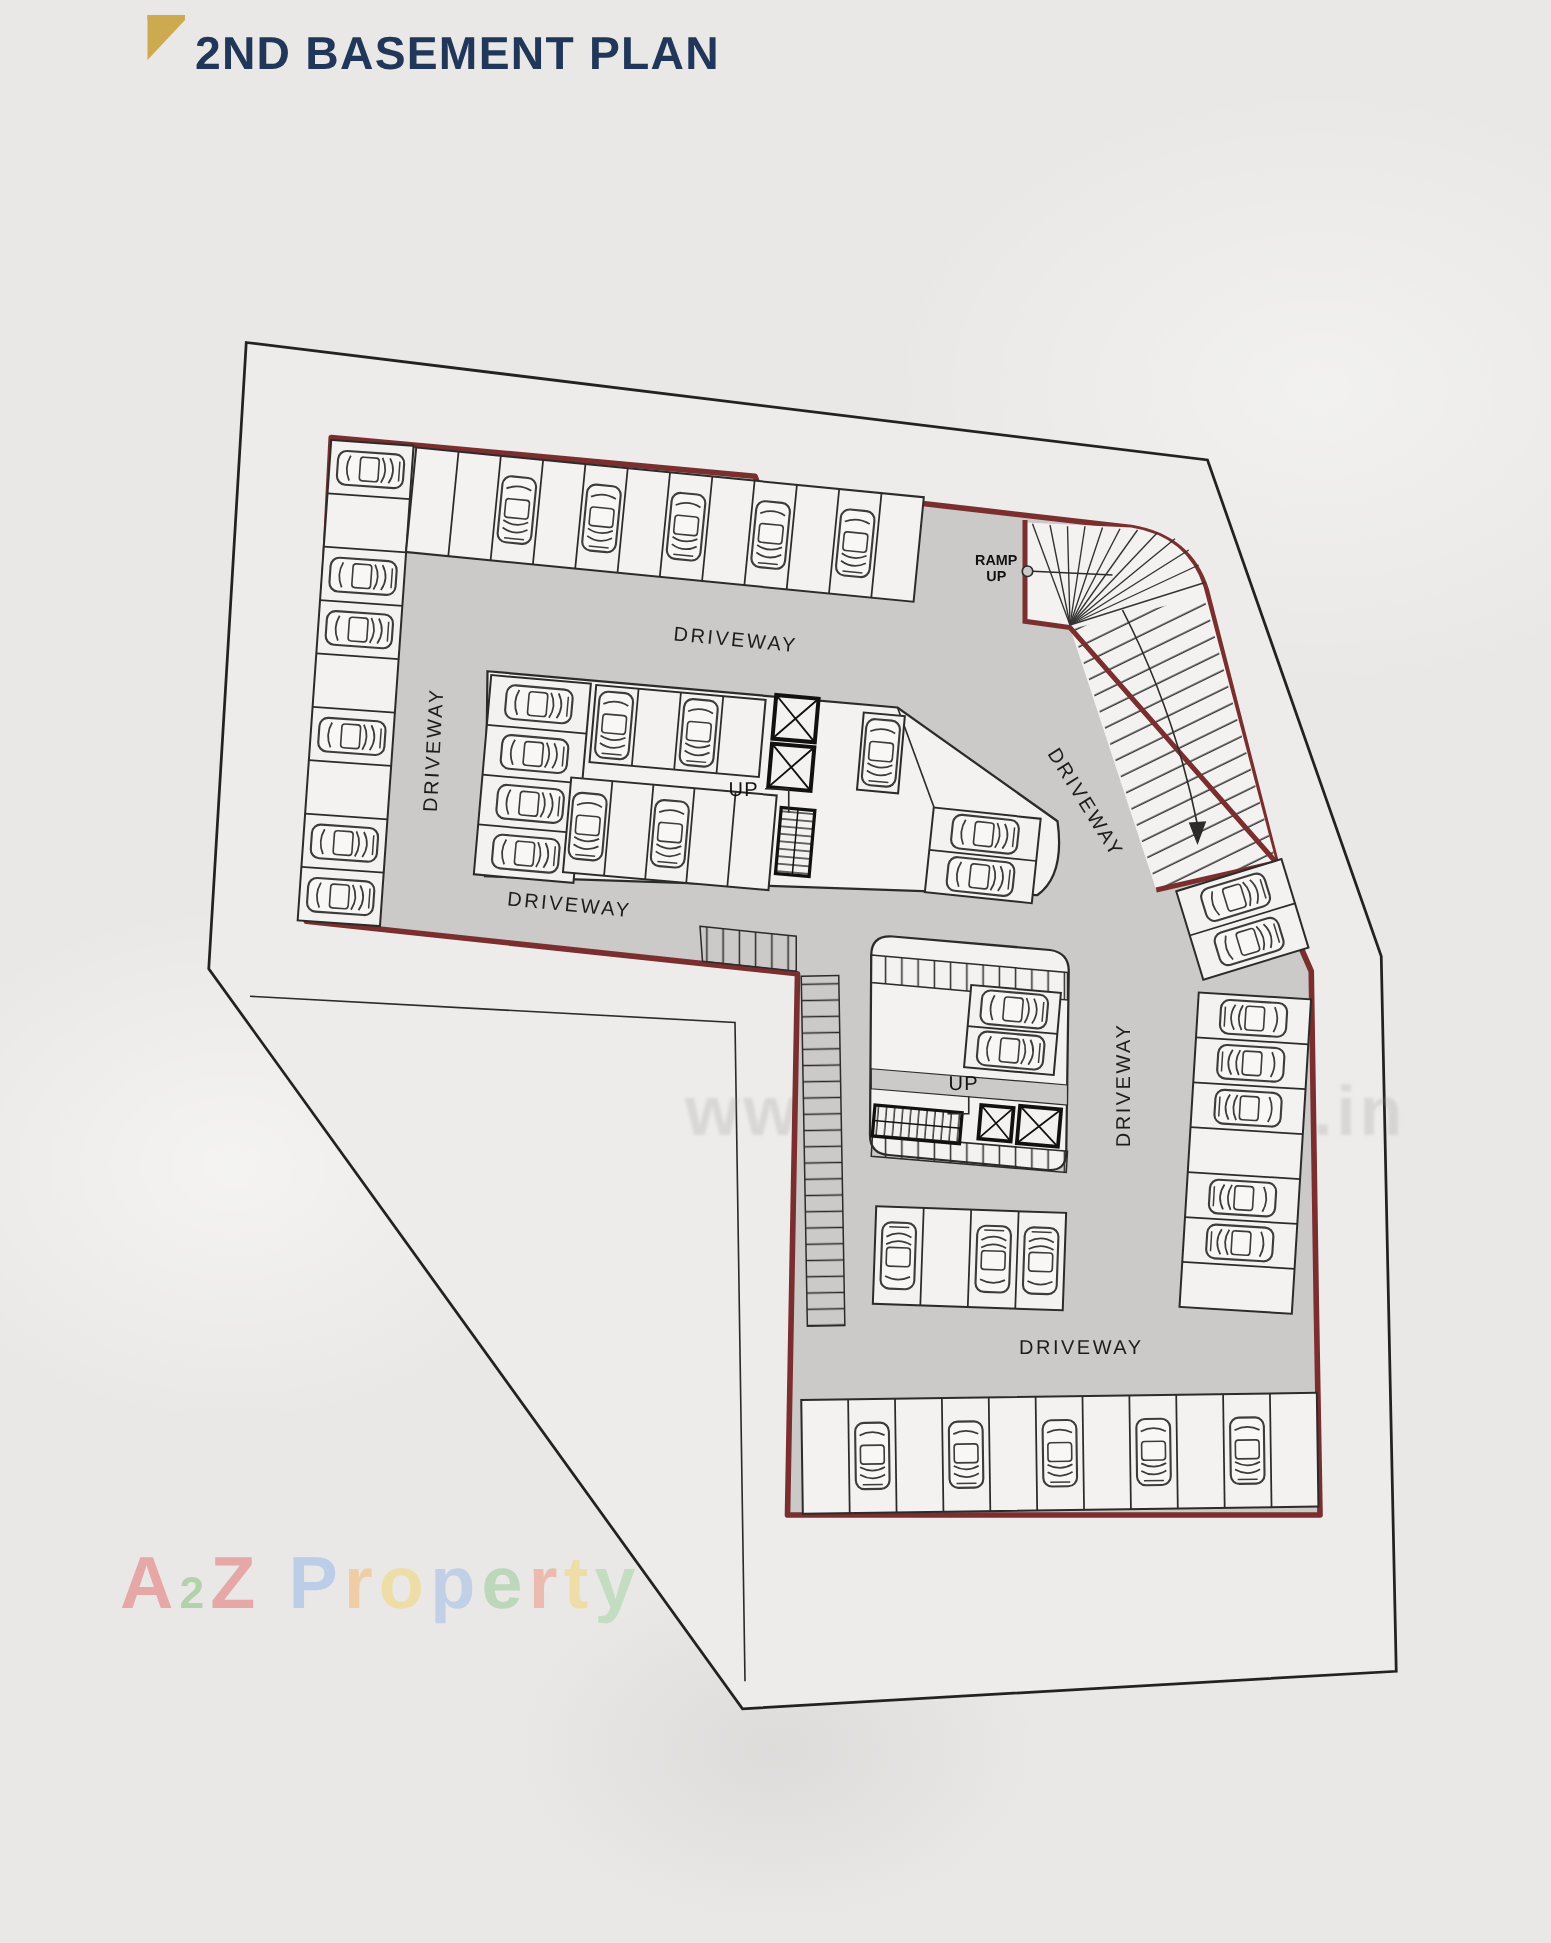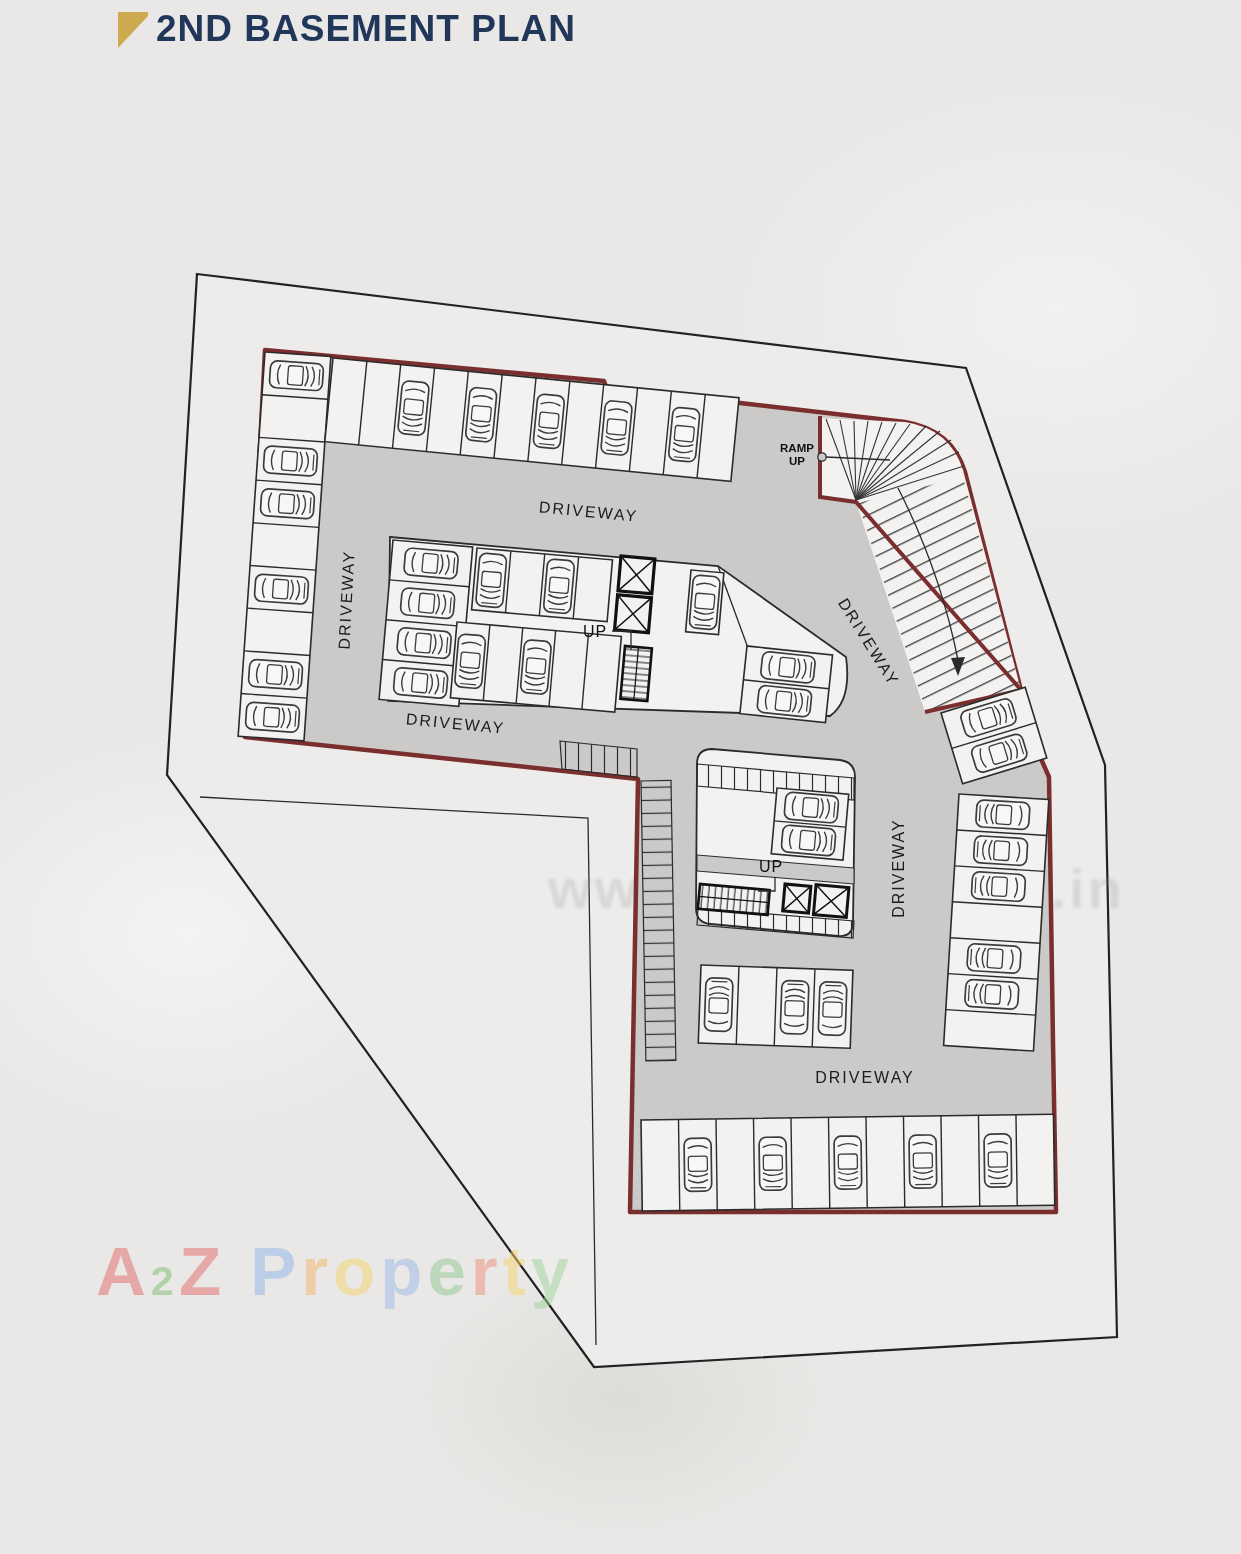--- a/index.html
+++ b/index.html
@@ -8,31 +8,31 @@
     background:#e9e8e6;
     background-image:
       radial-gradient(ellipse 400px 300px at 15% 60%, rgba(255,255,255,.5), rgba(255,255,255,0) 70%),
       radial-gradient(ellipse 500px 350px at 85% 20%, rgba(255,255,255,.4), rgba(255,255,255,0) 70%),
       radial-gradient(ellipse 300px 200px at 50% 90%, rgba(210,208,205,.5), rgba(210,208,205,0) 70%);
     font-family:"Liberation Sans", sans-serif;
   }
   .header{position:absolute;left:118px;top:8px;display:flex;align-items:flex-start;}
   .gold-tri{width:0;height:0;border-left:30px solid #cda94f;border-bottom:32px solid transparent;
     border-top:4px solid #cda94f;margin-right:8px;margin-top:4px;}
-  .page-title{color:#21375a;font-size:37px;font-weight:700;letter-spacing:1px;}
+  .page-title{color:#21375a;font-size:37px;font-weight:700;letter-spacing:1px;margin-top:14px;}
   svg text{font-family:"Liberation Sans", sans-serif;}
   .driveway-label{font-size:16px;letter-spacing:2px;fill:#1c1c1c;}
   .small-label{font-size:11.5px;font-weight:700;fill:#111;}
   .up-label{font-size:16px;fill:#111;letter-spacing:1px;}
   .stall-area{fill:#f3f2f0;stroke:#2b2b2b;stroke-width:1.6;}
   .stall-line{stroke:#2b2b2b;stroke-width:1.4;}
   .thin{stroke:#2b2b2b;stroke-width:1.3;fill:none;}
   .maroon{stroke:#7a2e2e;fill:none;}
   .watermark-center{font-size:56px;font-weight:700;fill:#8f8f8f;opacity:.22;letter-spacing:3px;}
-  .brand-watermark{position:absolute;left:96px;top:1232px;font-size:69px;font-weight:800;
+  .brand-watermark{position:absolute;left:96px;top:1232px;font-size:59px;font-weight:800;
     letter-spacing:5px;opacity:.5;user-select:none;}
 </style>
 </head>
 <body>
 
 <div class="header">
   <div class="gold-tri"></div>
   <div class="page-title">2ND BASEMENT PLAN</div>
 </div>
 

